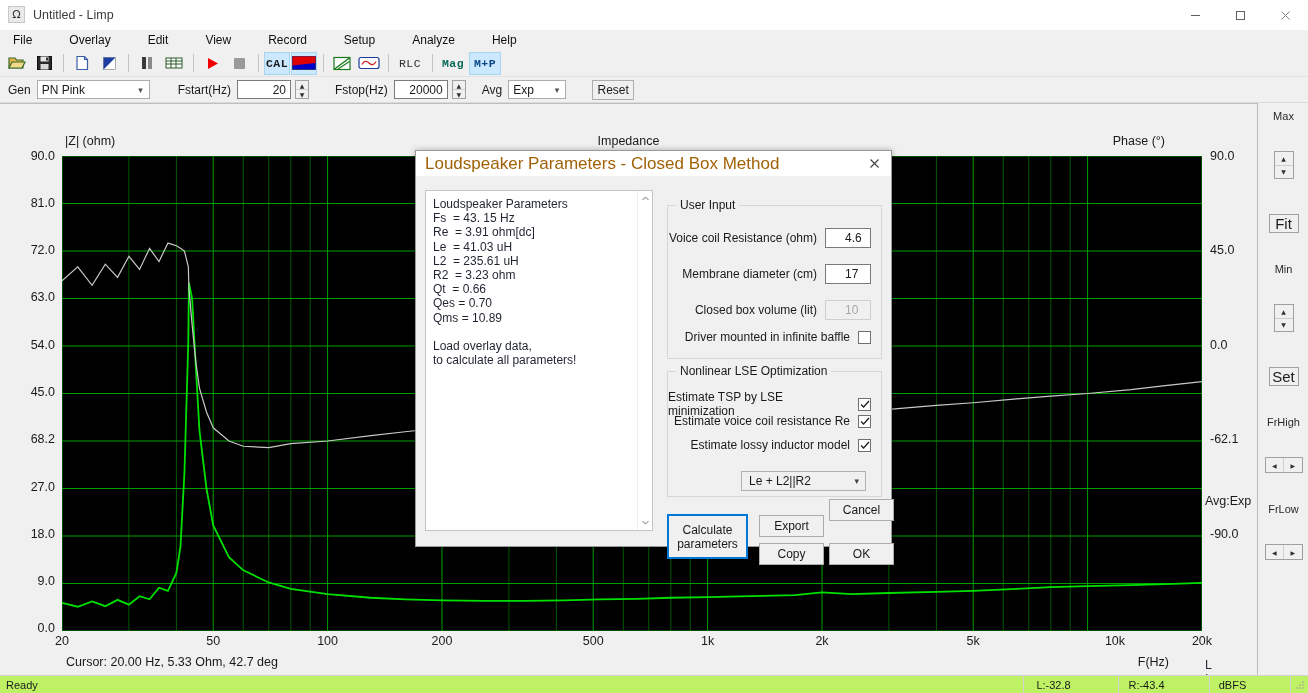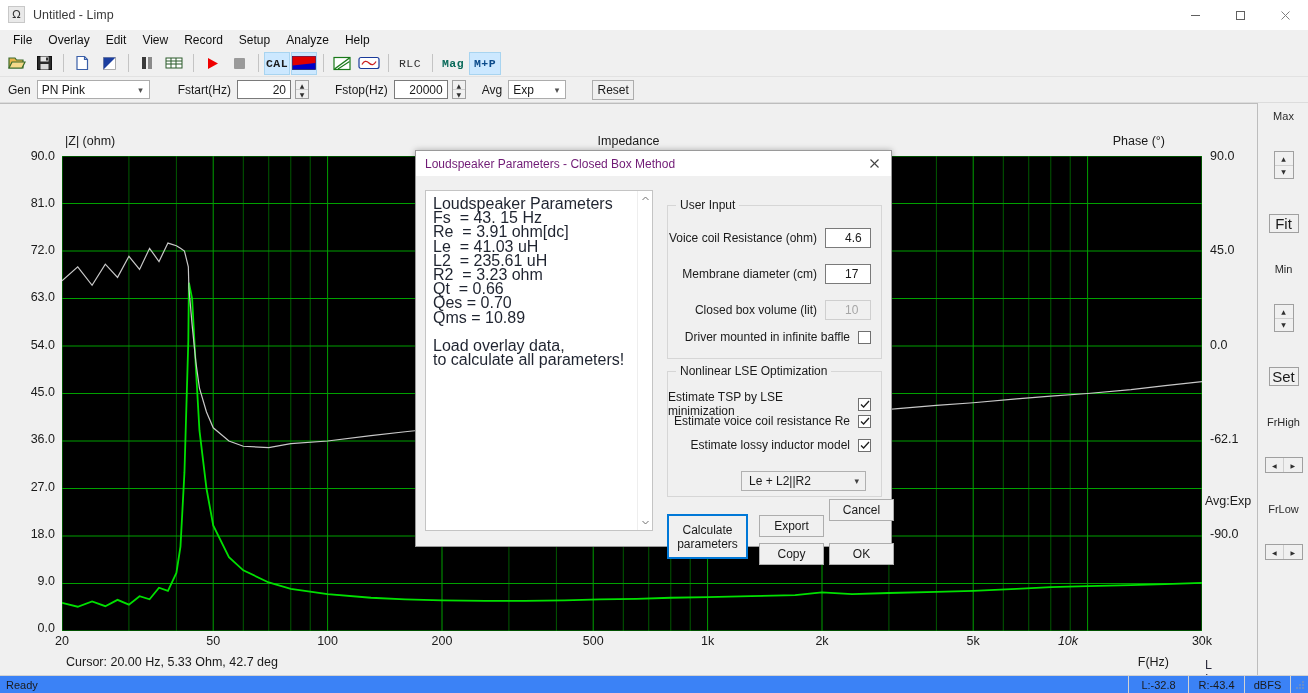--- a/index.html
+++ b/index.html
@@ -23,21 +23,21 @@
     font-size:11px; color:#333; font-family:"DejaVu Sans", sans-serif;
   }
   #title-text { font-size:12.5px; color:#3a3a3a; }
   #win-buttons { position:absolute; right:0; top:0; display:flex; height:30px; }
   .win-btn { width:45px; height:30px; display:flex; align-items:center;
     justify-content:center; color:#606060; font-size:12px;
     font-family:"DejaVu Sans", sans-serif; }
 
   
   #menubar { height:20px; background:#f0f0f0; display:flex; align-items:center;
-    padding-left:5px; }
+    padding-left:5px;gap:21px; }
   .menu-item { padding:2px 8px; font-size:12px; color:#101010; }
 
   
   #toolbar { height:27px; background:#f0f0f0; display:flex; align-items:center;
     padding-left:4px; border-bottom:1px solid #e2e2e2; }
   .tb-btn { width:26px; height:23px; display:flex; align-items:center;
     justify-content:center; margin-right:1px; border:1px solid transparent; }
   .tb-btn.active { background:#cce8ff; border:1px solid #a8d4f0; }
   .tb-sep { width:1px; height:18px; background:#c4c4c4; margin:0 5px; }
   .tb-txt { font-size:11.5px; font-weight:bold; font-family:"Liberation Mono", monospace;
@@ -103,41 +103,41 @@
     display:flex; margin-top:2px; }
   .sb-hspin div { flex:1; display:flex; align-items:center; justify-content:center;
     font-size:6px; color:#303030; font-family:"DejaVu Sans", sans-serif; }
   .sb-hspin div:first-child { border-right:1px solid #cfcfcf; }
   .sb-btn { width:30px; height:19px; border:1px solid #a0a0a0; background:#f0f0f0;
     font-size:15px; display:flex; align-items:center; justify-content:center;
     margin-top:8px; }
 
   
   #statusbar { position:absolute; left:0; bottom:0; width:1308px; height:18px;
-    background:#3b82f6; border-top:1px solid #d2d2d2; display:flex;
-    align-items:center; font-size:11px; }
+    background:#bef264; border-top:1px solid #d2d2d2; display:flex;
+    align-items:center; font-size:11px;gap:35px; }
   #status-ready { padding-left:6px; }
   .status-cell { border-left:1px solid #d2d2d2; height:18px; display:flex;
     align-items:center; justify-content:center; font-size:11px; }
 
   
   #dialog { position:absolute; left:415px; top:150px; width:477px; height:397px;
     background:#f0f0f0; border:1px solid #9a9a9a;
     box-shadow:0 0 6px rgba(0,0,0,0.28); }
   #dlg-titlebar { height:26px; background:#fff; display:flex; align-items:center;
     border-bottom:1px solid #f0f0f0; }
-  #dlg-title { font-size:12px; margin-left:9px; color:#701a75; }
+  #dlg-title { font-size:17px; margin-left:9px; color:#a16207; }
   #dlg-close { margin-left:auto; width:34px; height:26px; display:flex;
     align-items:center; justify-content:center; color:#404040; font-size:12px;
     font-family:"DejaVu Sans", sans-serif; }
   #dlg-body { position:relative; height:371px; }
 
   #listbox { position:absolute; left:9px; top:13px; width:228px; height:341px;
     background:#fff; border:1px solid #c4c4c4; }
-  #listtext { padding:6px 0 0 7px; font-size:16px; line-height:14.2px;
+  #listtext { padding:6px 0 0 7px; font-size:12px; line-height:14.2px;
     color:#1f2430; white-space:pre; }
   #list-scroll { position:absolute; right:0; top:0; width:15px; height:100%;
     background:#fff; border-left:1px solid #eee; }
   .sc-arrow { height:15px; display:flex; align-items:center; justify-content:center;
     font-size:8px; color:#606060; font-family:"DejaVu Sans", sans-serif; }
   #sc-down { position:absolute; bottom:0; width:100%; }
 
   .group { position:absolute; border:1px solid #d6d6d6; }
   .group-title { position:absolute; top:-8px; left:8px; background:#f0f0f0;
     padding:0 4px; font-size:12px; color:#1a1a1a; }
@@ -335,21 +335,21 @@
     <div id="hdr-left">|Z| (ohm)</div>
     <div id="hdr-center">Impedance</div>
     <div id="hdr-right">Phase (°)</div>
 
     <div class="ytick" style="top:45px">90.0</div>
     <div class="ytick" style="top:92px">81.0</div>
     <div class="ytick" style="top:139px">72.0</div>
     <div class="ytick" style="top:186px">63.0</div>
     <div class="ytick" style="top:234px">54.0</div>
     <div class="ytick" style="top:281px">45.0</div>
-    <div class="ytick" style="top:328px">36.0</div>
+    <div class="ytick" style="top:328px">68.2</div>
     <div class="ytick" style="top:376px">27.0</div>
     <div class="ytick" style="top:423px">18.0</div>
     <div class="ytick" style="top:470px">9.0</div>
     <div class="ytick" style="top:517px">0.0</div>
 
     <div class="y2tick" style="top:45px">90.0</div>
     <div class="y2tick" style="top:139px">45.0</div>
     <div class="y2tick" style="top:234px">0.0</div>
     <div class="y2tick" style="top:328px">-62.1</div>
     <div class="y2tick" style="top:423px">-90.0</div>
@@ -409,22 +409,22 @@
     </div>
 
     <div class="xtick" id="xt0" style="left: 62px;">20</div>
     <div class="xtick" id="xt1" style="left: 213.217px;">50</div>
     <div class="xtick" id="xt2" style="left: 327.609px;">100</div>
     <div class="xtick" id="xt3" style="left: 442px;">200</div>
     <div class="xtick" id="xt4" style="left: 593.217px;">500</div>
     <div class="xtick" id="xt5" style="left: 707.609px;">1k</div>
     <div class="xtick" id="xt6" style="left: 822px;">2k</div>
     <div class="xtick" id="xt7" style="left: 973.217px;">5k</div>
-    <div class="xtick" id="xt8" style="left: 1068px; font-style: italic;">10k</div>
-    <div class="xtick" id="xt9" style="left: 1202px;">30k</div>
+    <div class="xtick" id="xt8" style="left: 1115px;">10k</div>
+    <div class="xtick" id="xt9" style="left: 1202px;">20k</div>
 
     <div id="cursor-text">Cursor: 20.00 Hz, 5.33 Ohm, 42.7 deg</div>
     <div id="xaxis-label">F(Hz)</div>
   </div>
 
   <div id="sidebar">
     <div class="sb-label">Max</div>
     <div class="sb-vspin">
       <div>▲</div>
       <div>▼</div>

